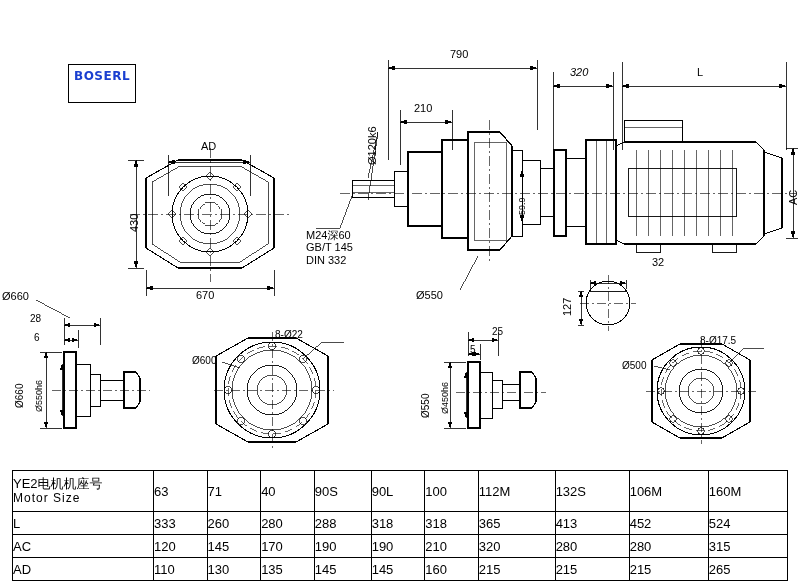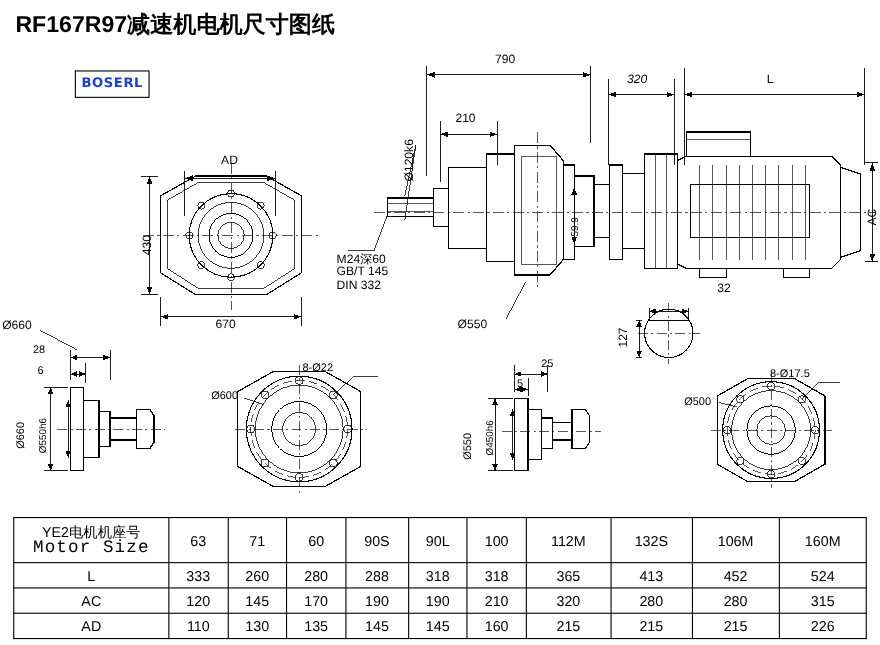--- a/index.html
+++ b/index.html
@@ -30,21 +30,21 @@
     font-weight: bold;
     letter-spacing: 0px;
     white-space: nowrap;
   }
 
   
   #logo-box {
     left: 68px;
     top: 64px;
     border: 1px solid #000;
-    padding: 1px 5px 4px 5px;
+    padding: 1px 5px 18px 5px;
     background: #fff;
   }
   #logo-box .logo-text {
     font-family: "DejaVu Sans", sans-serif;
     font-size: 12px;
     font-weight: bold;
     color: #1a3fd0;
     letter-spacing: 0.5px;
   }
 
@@ -65,43 +65,42 @@
   
   #spec-table {
     left: 12px;
     top: 470px;
     width: 776px;
     border-collapse: collapse;
     font-size: 13px;
   }
   #spec-table td, #spec-table th {
     border: 1px solid #000;
-    text-align: center;
+    text-align: left;
     padding: 1px 0;
     height: 20px;
     font-weight: normal;
     font-family: "Liberation Sans", sans-serif;
   }
   #spec-table td.rowhdr {
     width: 140px;
   }
   #spec-table tr.hdr td {
     height: 38px;
   }
   .hdr-cn { font-size: 13px; line-height: 15px; }
-  .hdr-en { font-size: 16px; line-height: 15px; letter-spacing: 1px; font-family: Liberation Mono, monospace;}
+  .hdr-en { font-size: 12px; line-height: 15px; letter-spacing: 1px;}
 
   svg { display: block; }
 </style>
 </head>
 <body>
 
 <div id="root">
 
-  <div class="abs" id="page-title">RF167R97减速机电机尺寸图纸</div>
 
   <div class="abs" id="logo-box">
     <span class="logo-text">BOSERL</span>
   </div>
 
   <svg class="abs" style="left:0; top:0;" width="800" height="470" viewBox="0 0 800 470">
     <g fill="none" stroke="#000" stroke-width="1" shape-rendering="crispEdges">
 
       <g stroke-width="0.8">
         <line x1="168" y1="155" x2="168" y2="196"></line>
@@ -461,21 +460,21 @@
 
   <table class="abs" id="spec-table">
     <tbody>
       <tr class="hdr">
         <td class="rowhdr">
           <div class="hdr-cn">YE2电机机座号</div>
           <div class="hdr-en">Motor Size</div>
         </td>
         <td>63</td>
         <td>71</td>
-        <td>60</td>
+        <td>40</td>
         <td>90S</td>
         <td>90L</td>
         <td>100</td>
         <td>112M</td>
         <td>132S</td>
         <td>106M</td>
         <td>160M</td>
       </tr>
       <tr>
         <td class="rowhdr">L</td>
@@ -507,18 +506,18 @@
         <td class="rowhdr">AD</td>
         <td>110</td>
         <td>130</td>
         <td>135</td>
         <td>145</td>
         <td>145</td>
         <td>160</td>
         <td>215</td>
         <td>215</td>
         <td>215</td>
-        <td>226</td>
+        <td>265</td>
       </tr>
     </tbody>
   </table>
 
 </div>
 
 </body></html>

